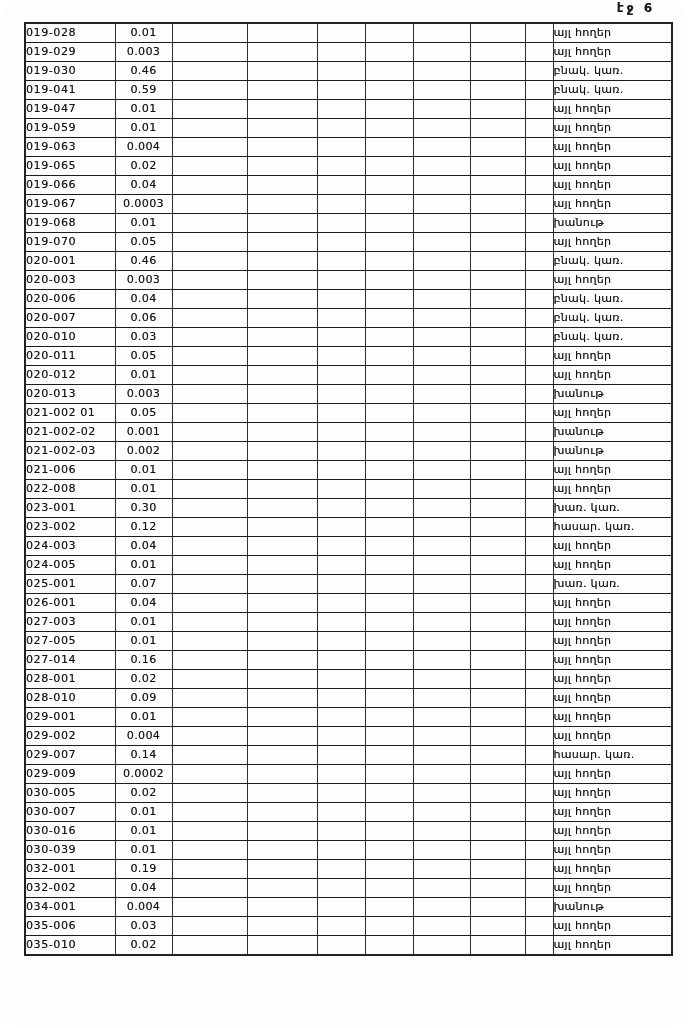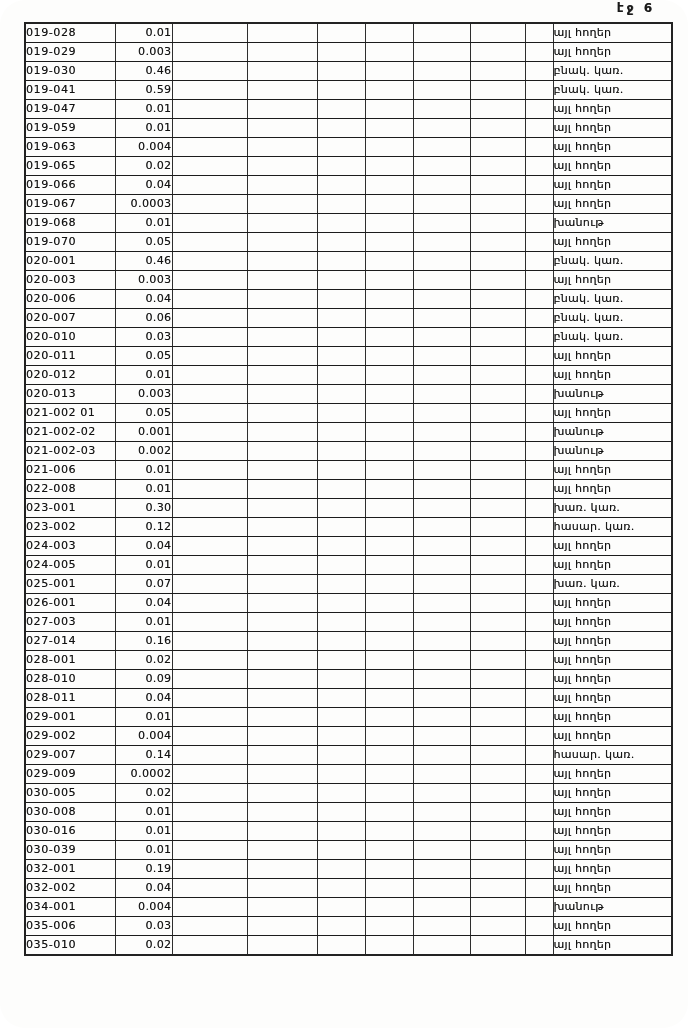--- a/index.html
+++ b/index.html
@@ -49,21 +49,21 @@
     white-space: nowrap;
     overflow: hidden;
     text-shadow: 0.25px 0.25px 0.35px rgba(10,10,10,0.5);
   }
   td.c-code {
     text-align: left;
     padding-left: 9px;
     letter-spacing: 0.6px;
   }
   td.c-val {
-    text-align: right;
+    text-align: center;
     letter-spacing: 0.4px;
   }
   td.c-type {
     text-align: left;
     padding-left: 5px;
     font-size: 10.5px;
     letter-spacing: 0.3px;
     margin-left: 10px;
   }
 </style>
@@ -497,20 +497,32 @@
     <td class="c-empty"></td>
     <td class="c-empty"></td>
     <td class="c-empty"></td>
     <td class="c-empty"></td>
     <td class="c-empty"></td>
     <td class="c-empty"></td>
     <td class="c-empty"></td>
     <td class="c-type">այլ հողեր</td>
   </tr>
 
+  <tr>
+    <td class="c-code">027-005</td>
+    <td class="c-val">0.01</td>
+    <td class="c-empty"></td>
+    <td class="c-empty"></td>
+    <td class="c-empty"></td>
+    <td class="c-empty"></td>
+    <td class="c-empty"></td>
+    <td class="c-empty"></td>
+    <td class="c-empty"></td>
+    <td class="c-type">այլ հողեր</td>
+  </tr>
 
   <tr>
     <td class="c-code">027-014</td>
     <td class="c-val">0.16</td>
     <td class="c-empty"></td>
     <td class="c-empty"></td>
     <td class="c-empty"></td>
     <td class="c-empty"></td>
     <td class="c-empty"></td>
     <td class="c-empty"></td>
@@ -537,32 +549,20 @@
     <td class="c-empty"></td>
     <td class="c-empty"></td>
     <td class="c-empty"></td>
     <td class="c-empty"></td>
     <td class="c-empty"></td>
     <td class="c-empty"></td>
     <td class="c-empty"></td>
     <td class="c-type">այլ հողեր</td>
   </tr>
 
-  <tr>
-    <td class="c-code">028-011</td>
-    <td class="c-val">0.04</td>
-    <td class="c-empty"></td>
-    <td class="c-empty"></td>
-    <td class="c-empty"></td>
-    <td class="c-empty"></td>
-    <td class="c-empty"></td>
-    <td class="c-empty"></td>
-    <td class="c-empty"></td>
-    <td class="c-type">այլ հողեր</td>
-  </tr>
 
   <tr>
     <td class="c-code">029-001</td>
     <td class="c-val">0.01</td>
     <td class="c-empty"></td>
     <td class="c-empty"></td>
     <td class="c-empty"></td>
     <td class="c-empty"></td>
     <td class="c-empty"></td>
     <td class="c-empty"></td>
@@ -617,21 +617,21 @@
     <td class="c-empty"></td>
     <td class="c-empty"></td>
     <td class="c-empty"></td>
     <td class="c-empty"></td>
     <td class="c-empty"></td>
     <td class="c-empty"></td>
     <td class="c-type">այլ հողեր</td>
   </tr>
 
   <tr>
-    <td class="c-code">030-008</td>
+    <td class="c-code">030-007</td>
     <td class="c-val">0.01</td>
     <td class="c-empty"></td>
     <td class="c-empty"></td>
     <td class="c-empty"></td>
     <td class="c-empty"></td>
     <td class="c-empty"></td>
     <td class="c-empty"></td>
     <td class="c-empty"></td>
     <td class="c-type">այլ հողեր</td>
   </tr>

